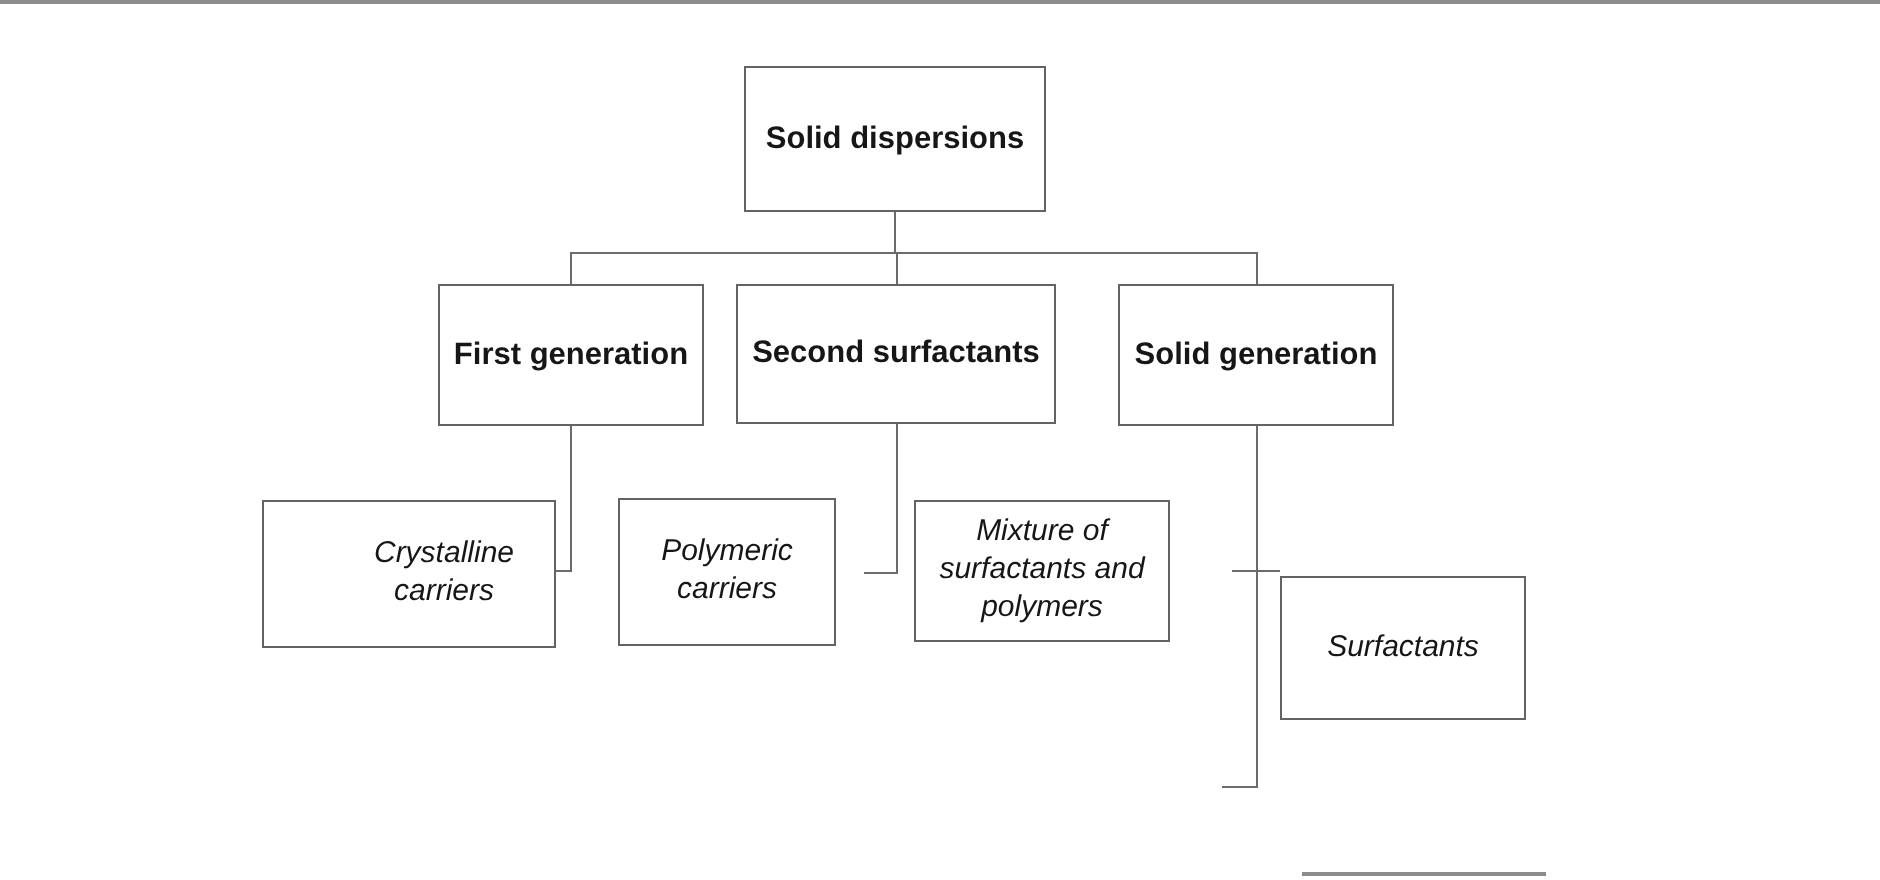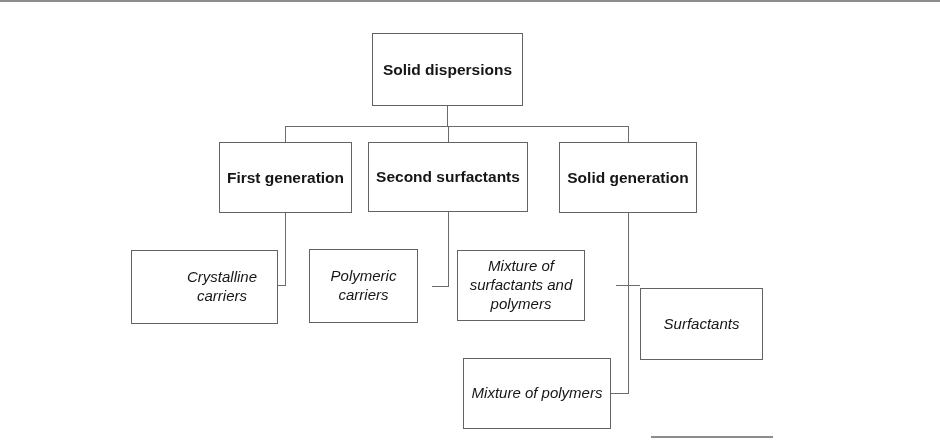--- a/index.html
+++ b/index.html
@@ -73,15 +73,14 @@
   <div class="box bold-label" style="left:559px; top:142px; width:138px; height:71px;">Solid generation</div>
 
   <div class="box italic-label" style="left:131px; top:250px; width:147px; height:74px;padding-left:40px;">Crystalline carriers</div>
 
   <div class="box italic-label" style="left:309px; top:249px; width:109px; height:74px;">Polymeric carriers</div>
 
   <div class="box italic-label" style="left:457px; top:250px; width:128px; height:71px;font-style:italic;">Mixture of surfactants and polymers</div>
 
   <div class="box italic-label" style="left:640px; top:249px; width:123px; height:72px;margin-top:39px;">Surfactants</div>
 
-  <div class="box italic-label" style="left:463px; top:358px; width:148px; height:71px;">Mixture of polymers</div>
 
 </div>
 
 </body></html>

